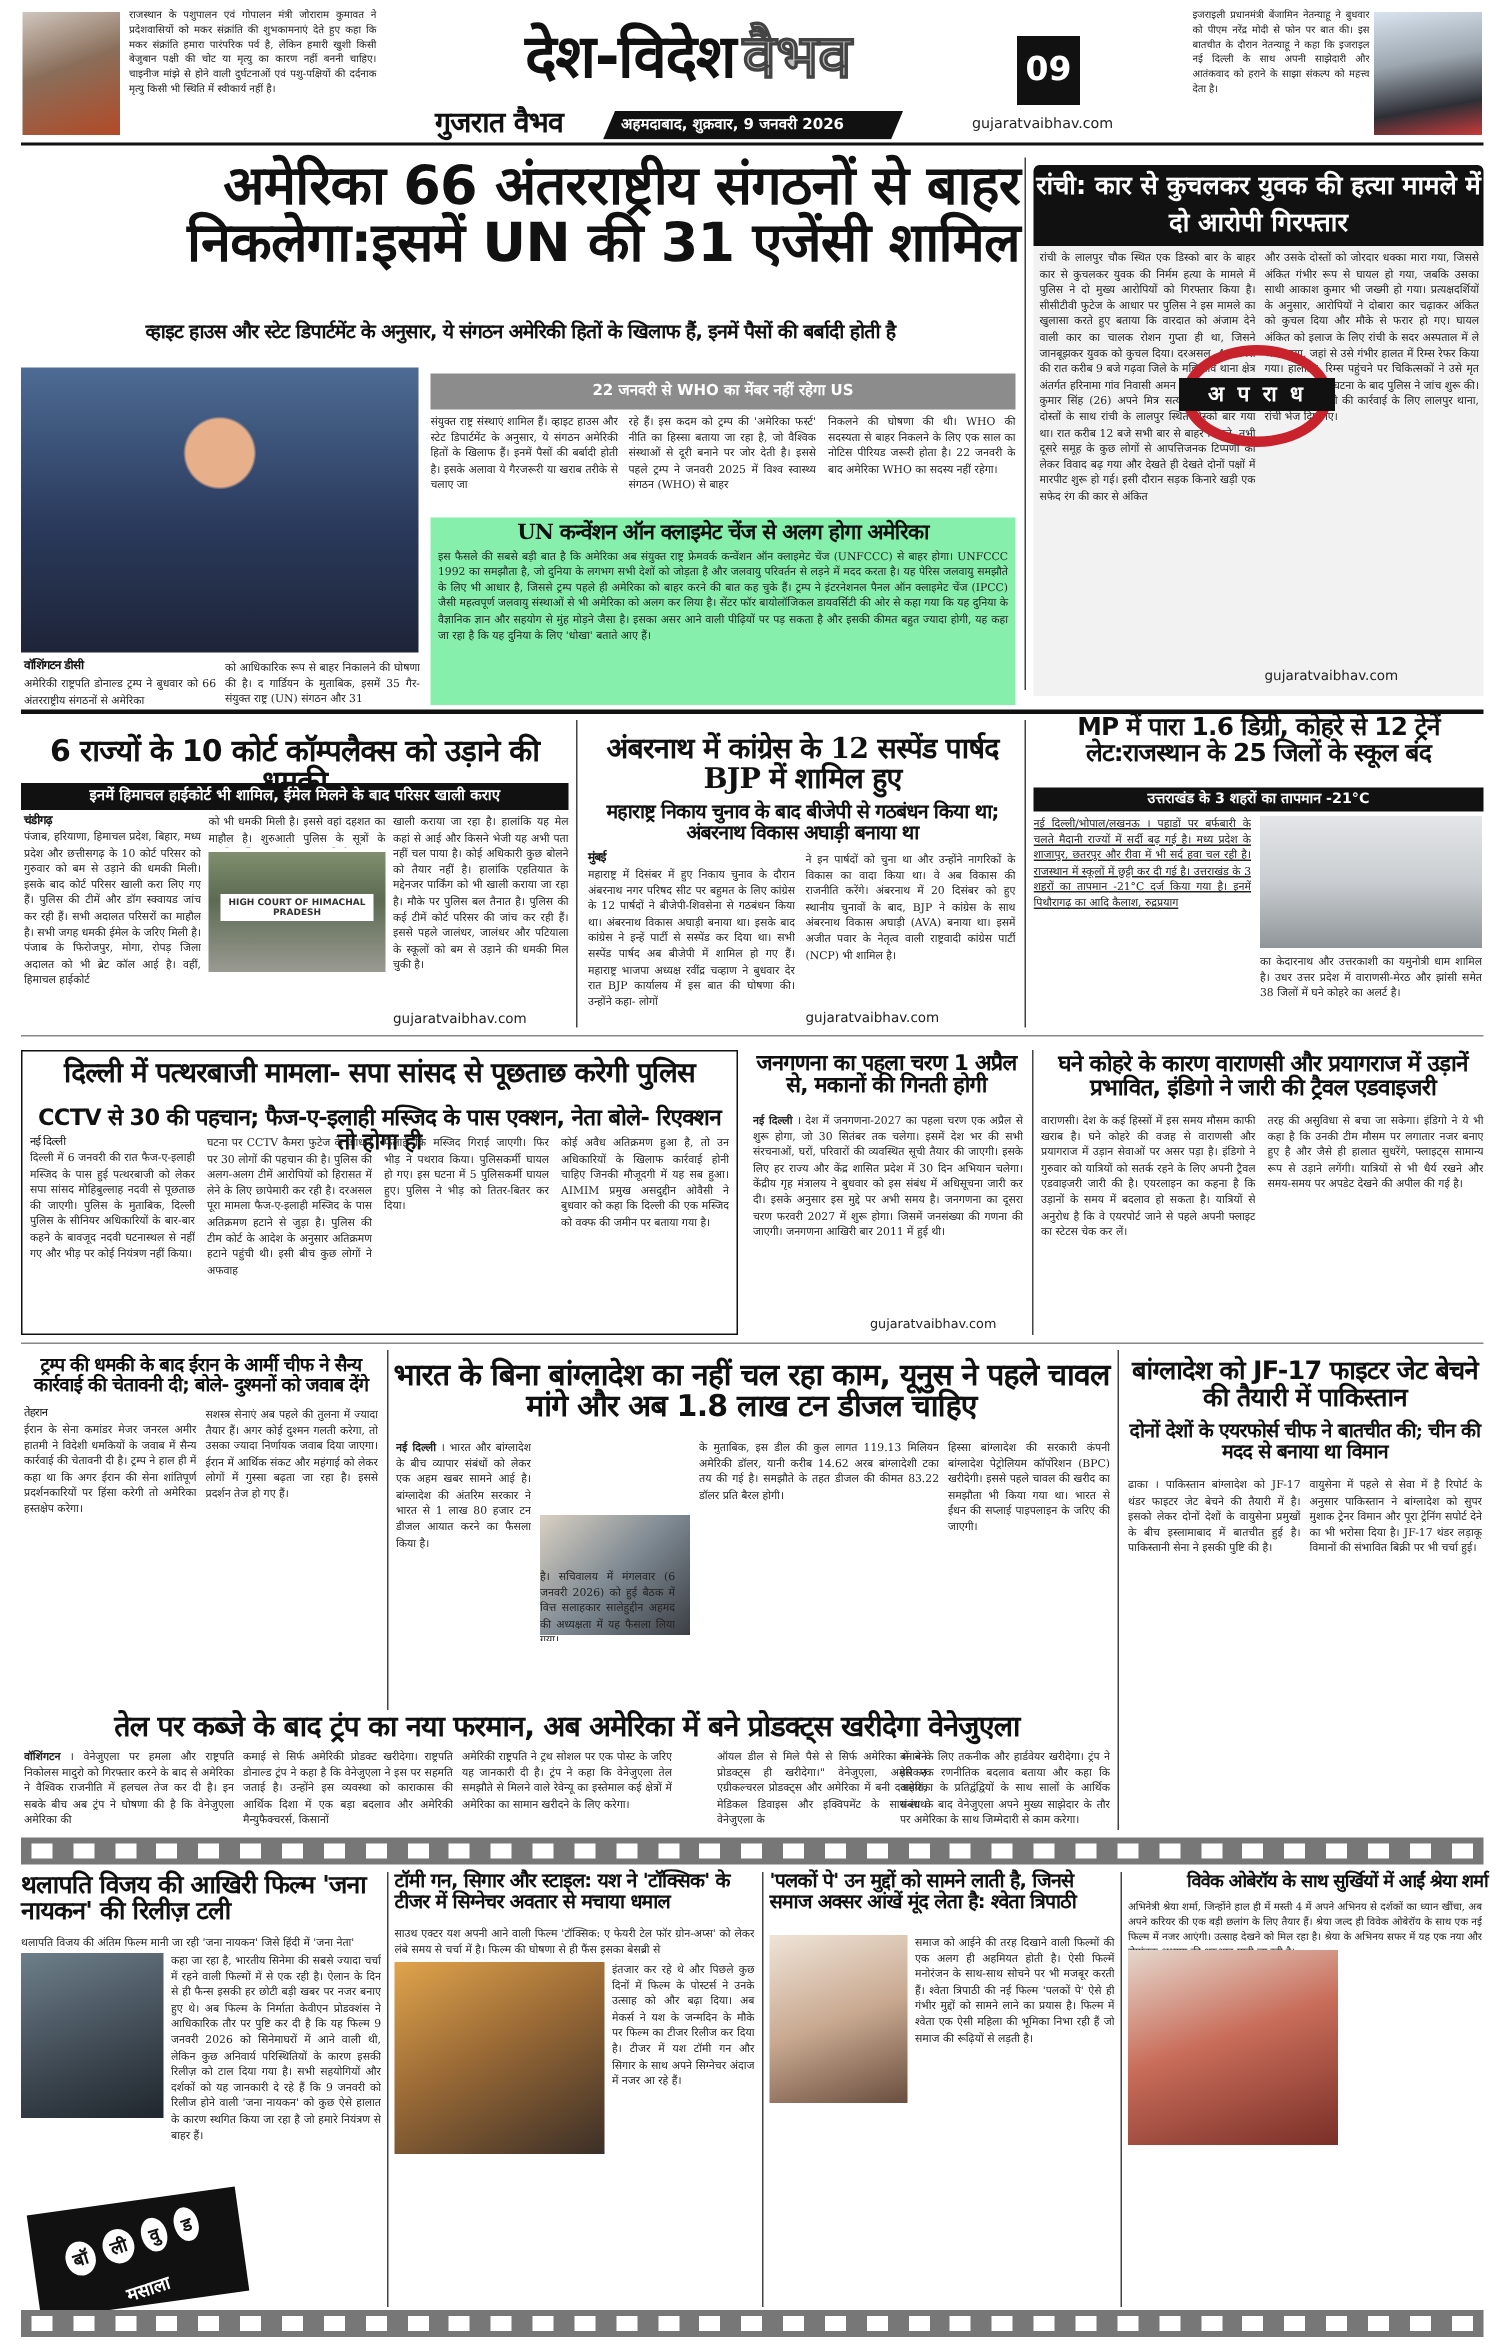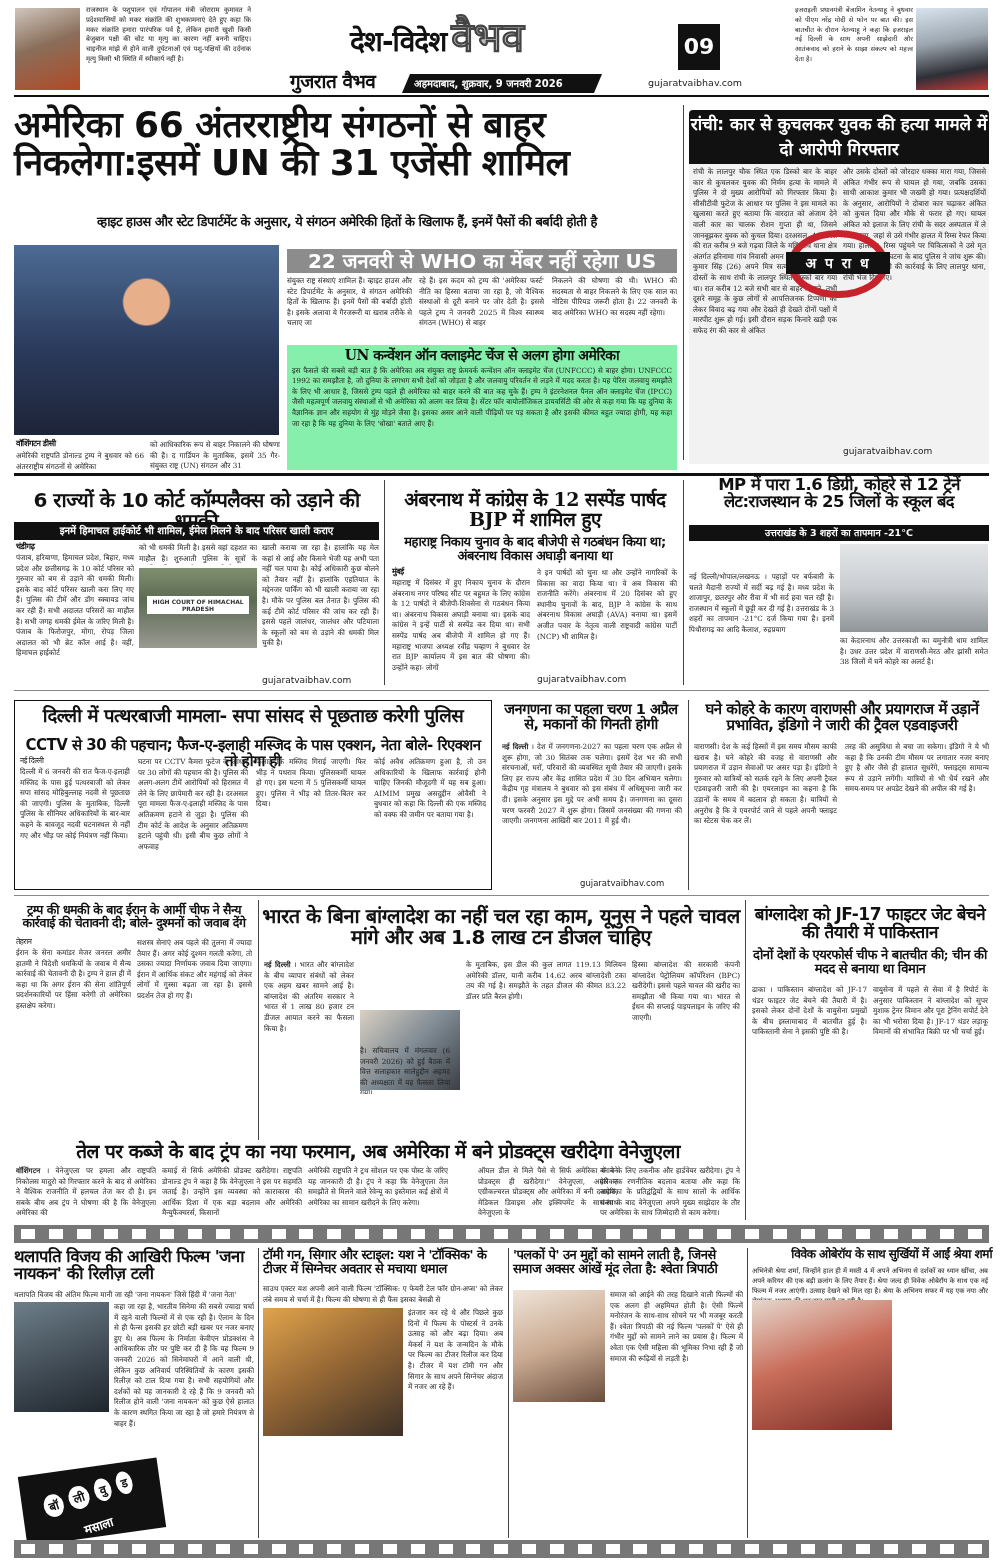--- a/index.html
+++ b/index.html
@@ -16,47 +16,47 @@
   .film-strip { background: #777; display: flex; justify-content: space-around; align-items: center; }
   .film-strip span { display: inline-block; width: 14px; height: 10px; background: #fff; }
 </style>
 </head>
 <body>
 
 <div class="abs photo" style="left:15px;top:8px;width:65px;height:82px;background:linear-gradient(160deg,#cfc6bd 0%,#8a6e5a 45%,#b24a26 100%);"></div>
 <div class="abs body-text" style="left:86px;top:6px;width:165px;height:84px;font-size:6.8px;line-height:9.8px;">राजस्थान के पशुपालन एवं गोपालन मंत्री जोराराम कुमावत ने प्रदेशवासियों को मकर संक्रांति की शुभकामनाएं देते हुए कहा कि मकर संक्रांति हमारा पारंपरिक पर्व है, लेकिन हमारी खुशी किसी बेजुबान पक्षी की चोट या मृत्यु का कारण नहीं बननी चाहिए। चाइनीज मांझे से होने वाली दुर्घटनाओं एवं पशु-पक्षियों की दर्दनाक मृत्यु किसी भी स्थिति में स्वीकार्य नहीं है।</div>
 
 <div class="abs" style="left:350px;top:8px;width:330px;height:56px;white-space:nowrap;">
-  <span style="font-family:'DejaVu Sans',sans-serif;font-weight:bold;font-size:28px;color:#111;letter-spacing:-1px;">देश-विदेश</span>
+  <span style="font-family:'DejaVu Sans',sans-serif;font-weight:bold;font-size:40px;color:#111;letter-spacing:-1px;">देश-विदेश</span>
   <span style="font-family:'DejaVu Sans',sans-serif;font-weight:bold;font-size:40px;color:#bdbdbd;-webkit-text-stroke:1px #444;">वैभव</span>
 </div>
 <div class="abs" style="left:290px;top:68px;font-family:'DejaVu Sans',sans-serif;font-weight:bold;font-size:19px;color:#111;letter-spacing:-0.5px;">गुजरात वैभव</div>
 <div class="abs" style="left:402px;top:74px;width:200px;height:19px;background:#111;clip-path:polygon(4% 0,100% 0,96% 100%,0 100%);">
   <span style="display:block;color:#fff;font-family:'DejaVu Sans',sans-serif;font-weight:bold;font-size:10px;line-height:19px;padding-left:12px;">अहमदाबाद, शुक्रवार, 9 जनवरी 2026</span>
 </div>
 <div class="abs" style="left:678px;top:24px;width:42px;height:46px;background:#111;color:#fff;text-align:center;">
   <span style="font-family:'DejaVu Sans',sans-serif;font-weight:bold;font-size:22px;line-height:46px;">09</span>
 </div>
 <div class="abs web" style="left:648px;top:77px;font-size:9.5px;">gujaratvaibhav.com</div>
 <div class="abs body-text" style="left:795px;top:6px;width:118px;height:84px;font-size:6.6px;line-height:9.8px;">इजराइली प्रधानमंत्री बेंजामिन नेतन्याहू ने बुधवार को पीएम नरेंद्र मोदी से फोन पर बात की। इस बातचीत के दौरान नेतन्याहू ने कहा कि इजराइल नई दिल्ली के साथ अपनी साझेदारी और आतंकवाद को हराने के साझा संकल्प को महत्त्व देता है।</div>
 <div class="abs photo" style="left:916px;top:8px;width:72px;height:82px;background:linear-gradient(170deg,#d9e3ef 0%,#9da7b0 40%,#2e2f36 75%,#c73a3a 100%);"></div>
 <div class="rule-h" style="left:14px;top:95px;width:975px;"></div>
 
-<div class="abs hd" style="left:14px;top:106px;width:666px;text-align:left;font-size:36px;">
+<div class="abs hd" style="left:14px;top:106px;width:666px;text-align:right;font-size:36px;">
   <div>अमेरिका 66 अंतरराष्ट्रीय संगठनों से बाहर</div>
   <div>निकलेगा:इसमें UN की 31 एजेंसी शामिल</div>
 </div>
 <div class="abs hd" style="left:14px;top:215px;width:666px;text-align:center;font-size:13px;">व्हाइट हाउस और स्टेट डिपार्टमेंट के अनुसार, ये संगठन अमेरिकी हितों के खिलाफ हैं, इनमें पैसों की बर्बादी होती है</div>
 
 <div class="abs photo" style="left:14px;top:245px;width:265px;height:190px;background:radial-gradient(circle at 50% 30%,#e7b08a 0 12%,transparent 13%),linear-gradient(180deg,#4d6b94 0%,#2a3a5c 55%,#1e2438 100%);"></div>
 <div class="abs hd" style="left:16px;top:440px;font-size:8px;">वॉशिंगटन डीसी</div>
 <div class="abs body-text" style="left:16px;top:451px;width:128px;height:22px;">अमेरिकी राष्ट्रपति डोनाल्ड ट्रम्प ने बुधवार को 66 अंतरराष्ट्रीय संगठनों से अमेरिका</div>
 <div class="abs body-text" style="left:150px;top:440px;width:130px;height:33px;">को आधिकारिक रूप से बाहर निकालने की घोषणा की है। द गार्डियन के मुताबिक, इसमें 35 गैर-संयुक्त राष्ट्र (UN) संगठन और 31</div>
 
-<div class="abs greybar" style="left:287px;top:249px;width:390px;height:24px;font-size:20px;line-height:24px;">22 जनवरी से WHO का मेंबर नहीं रहेगा US</div>
+<div class="abs greybar" style="left:287px;top:249px;width:390px;height:24px;font-size:10px;line-height:24px;">22 जनवरी से WHO का मेंबर नहीं रहेगा US</div>
 <div class="abs body-text" style="left:287px;top:276px;width:125px;height:66px;">संयुक्त राष्ट्र संस्थाएं शामिल हैं। व्हाइट हाउस और स्टेट डिपार्टमेंट के अनुसार, ये संगठन अमेरिकी हितों के खिलाफ हैं। इनमें पैसों की बर्बादी होती है। इसके अलावा ये गैरजरूरी या खराब तरीके से चलाए जा</div>
 <div class="abs body-text" style="left:419px;top:276px;width:125px;height:66px;">रहे हैं। इस कदम को ट्रम्प की 'अमेरिका फर्स्ट' नीति का हिस्सा बताया जा रहा है, जो वैश्विक संस्थाओं से दूरी बनाने पर जोर देती है। इससे पहले ट्रम्प ने जनवरी 2025 में विश्व स्वास्थ्य संगठन (WHO) से बाहर</div>
 <div class="abs body-text" style="left:552px;top:276px;width:125px;height:66px;">निकलने की घोषणा की थी। WHO की सदस्यता से बाहर निकलने के लिए एक साल का नोटिस पीरियड जरूरी होता है। 22 जनवरी के बाद अमेरिका WHO का सदस्य नहीं रहेगा।</div>
 
 <div class="abs" style="left:287px;top:345px;width:390px;height:125px;background:#86efac;">
   <div class="hd" style="text-align:center;font-size:14px;padding-top:3px;font-family:'DejaVu Serif',serif;">UN कन्वेंशन ऑन क्लाइमेट चेंज से अलग होगा अमेरिका</div>
   <div class="body-text" style="padding:3px 5px 0;height:100px;">इस फैसले की सबसे बड़ी बात है कि अमेरिका अब संयुक्त राष्ट्र फ्रेमवर्क कन्वेंशन ऑन क्लाइमेट चेंज (UNFCCC) से बाहर होगा। UNFCCC 1992 का समझौता है, जो दुनिया के लगभग सभी देशों को जोड़ता है और जलवायु परिवर्तन से लड़ने में मदद करता है। यह पेरिस जलवायु समझौते के लिए भी आधार है, जिससे ट्रम्प पहले ही अमेरिका को बाहर करने की बात कह चुके हैं। ट्रम्प ने इंटरनेशनल पैनल ऑन क्लाइमेट चेंज (IPCC) जैसी महत्वपूर्ण जलवायु संस्थाओं से भी अमेरिका को अलग कर लिया है। सेंटर फॉर बायोलॉजिकल डायवर्सिटी की ओर से कहा गया कि यह दुनिया के वैज्ञानिक ज्ञान और सहयोग से मुंह मोड़ने जैसा है। इसका असर आने वाली पीढ़ियों पर पड़ सकता है और इसकी कीमत बहुत ज्यादा होगी, यह कहा जा रहा है कि यह दुनिया के लिए 'धोखा' बताते आए हैं।</div>
 </div>
 
 <div class="rule-v" style="left:683px;top:105px;height:355px;"></div>
@@ -90,21 +90,21 @@
 <div class="abs hd" style="left:390px;top:535px;width:290px;font-size:13px;text-align:center;">महाराष्ट्र निकाय चुनाव के बाद बीजेपी से गठबंधन किया था; अंबरनाथ विकास अघाड़ी बनाया था</div>
 <div class="abs hd" style="left:392px;top:568px;font-size:8px;">मुंबई</div>
 <div class="abs body-text" style="left:392px;top:578px;width:138px;height:108px;">महाराष्ट्र में दिसंबर में हुए निकाय चुनाव के दौरान अंबरनाथ नगर परिषद सीट पर बहुमत के लिए कांग्रेस के 12 पार्षदों ने बीजेपी-शिवसेना से गठबंधन किया था। अंबरनाथ विकास अघाड़ी बनाया था। इसके बाद कांग्रेस ने इन्हें पार्टी से सस्पेंड कर दिया था। सभी सस्पेंड पार्षद अब बीजेपी में शामिल हो गए हैं। महाराष्ट्र भाजपा अध्यक्ष रवींद्र चव्हाण ने बुधवार देर रात BJP कार्यालय में इस बात की घोषणा की। उन्होंने कहा- लोगों</div>
 <div class="abs body-text" style="left:537px;top:568px;width:140px;height:104px;">ने इन पार्षदों को चुना था और उन्होंने नागरिकों के विकास का वादा किया था। वे अब विकास की राजनीति करेंगे। अंबरनाथ में 20 दिसंबर को हुए स्थानीय चुनावों के बाद, BJP ने कांग्रेस के साथ अंबरनाथ विकास अघाड़ी (AVA) बनाया था। इसमें अजीत पवार के नेतृत्व वाली राष्ट्रवादी कांग्रेस पार्टी (NCP) भी शामिल है।</div>
 <div class="abs web" style="left:537px;top:674px;font-size:9px;">gujaratvaibhav.com</div>
 
 <div class="rule-v" style="left:683px;top:480px;height:205px;"></div>
 
 <div class="abs hd" style="left:689px;top:476px;width:300px;font-size:16.5px;text-align:center;">MP में पारा 1.6 डिग्री, कोहरे से 12 ट्रेनें लेट:राजस्थान के 25 जिलों के स्कूल बंद</div>
 <div class="abs blackbar" style="left:689px;top:525px;width:300px;height:16px;font-size:9.5px;line-height:16px;">उत्तराखंड के 3 शहरों का तापमान -21°C</div>
-<div class="abs body-text" style="left:689px;top:572px;width:145px;height:138px;">नई दिल्ली/भोपाल/लखनऊ । पहाड़ों पर बर्फबारी के चलते मैदानी राज्यों में सर्दी बढ़ गई है। मध्य प्रदेश के शाजापुर, छतरपुर और रीवा में भी सर्द हवा चल रही है। राजस्थान में स्कूलों में छुट्टी कर दी गई है। उत्तराखंड के 3 शहरों का तापमान -21°C दर्ज किया गया है। इनमें पिथौरागढ़ का आदि कैलाश, रुद्रप्रयाग</div>
+<div class="abs body-text" style="left:689px;top:544px;width:145px;height:138px;text-decoration:underline;">नई दिल्ली/भोपाल/लखनऊ । पहाड़ों पर बर्फबारी के चलते मैदानी राज्यों में सर्दी बढ़ गई है। मध्य प्रदेश के शाजापुर, छतरपुर और रीवा में भी सर्द हवा चल रही है। राजस्थान में स्कूलों में छुट्टी कर दी गई है। उत्तराखंड के 3 शहरों का तापमान -21°C दर्ज किया गया है। इनमें पिथौरागढ़ का आदि कैलाश, रुद्रप्रयाग</div>
 <div class="abs photo" style="left:840px;top:544px;width:148px;height:88px;background:linear-gradient(180deg,#e4e6e8 0%,#c9cdd1 50%,#8f9598 100%);"></div>
 <div class="abs body-text" style="left:840px;top:636px;width:148px;height:46px;">का केदारनाथ और उत्तरकाशी का यमुनोत्री धाम शामिल है। उधर उत्तर प्रदेश में वाराणसी-मेरठ और झांसी समेत 38 जिलों में घने कोहरे का अलर्ट है।</div>
 
 <div class="rule-h" style="left:14px;top:690px;width:975px;height:1px;background:#888;"></div>
 
 <div class="abs" style="left:14px;top:700px;width:478px;height:190px;border:1.5px solid #111;"></div>
 <div class="abs hd" style="left:18px;top:706px;width:470px;font-size:18.5px;text-align:center;">दिल्ली में पत्थरबाजी मामला- सपा सांसद से पूछताछ करेगी पुलिस</div>
 <div class="abs hd" style="left:18px;top:738px;width:470px;font-size:15px;text-align:center;">CCTV से 30 की पहचान; फैज-ए-इलाही मस्जिद के पास एक्शन, नेता बोले- रिएक्शन तो होगा ही</div>
 <div class="abs hd" style="left:20px;top:757px;font-size:7.5px;font-weight:normal;">नई दिल्ली</div>
 <div class="abs body-text" style="left:20px;top:767px;width:110px;height:118px;">दिल्ली में 6 जनवरी की रात फैज-ए-इलाही मस्जिद के पास हुई पत्थरबाजी को लेकर सपा सांसद मोहिबुल्लाह नदवी से पूछताछ की जाएगी। पुलिस के मुताबिक, दिल्ली पुलिस के सीनियर अधिकारियों के बार-बार कहने के बावजूद नदवी घटनास्थल से नहीं गए और भीड़ पर कोई नियंत्रण नहीं किया।</div>

